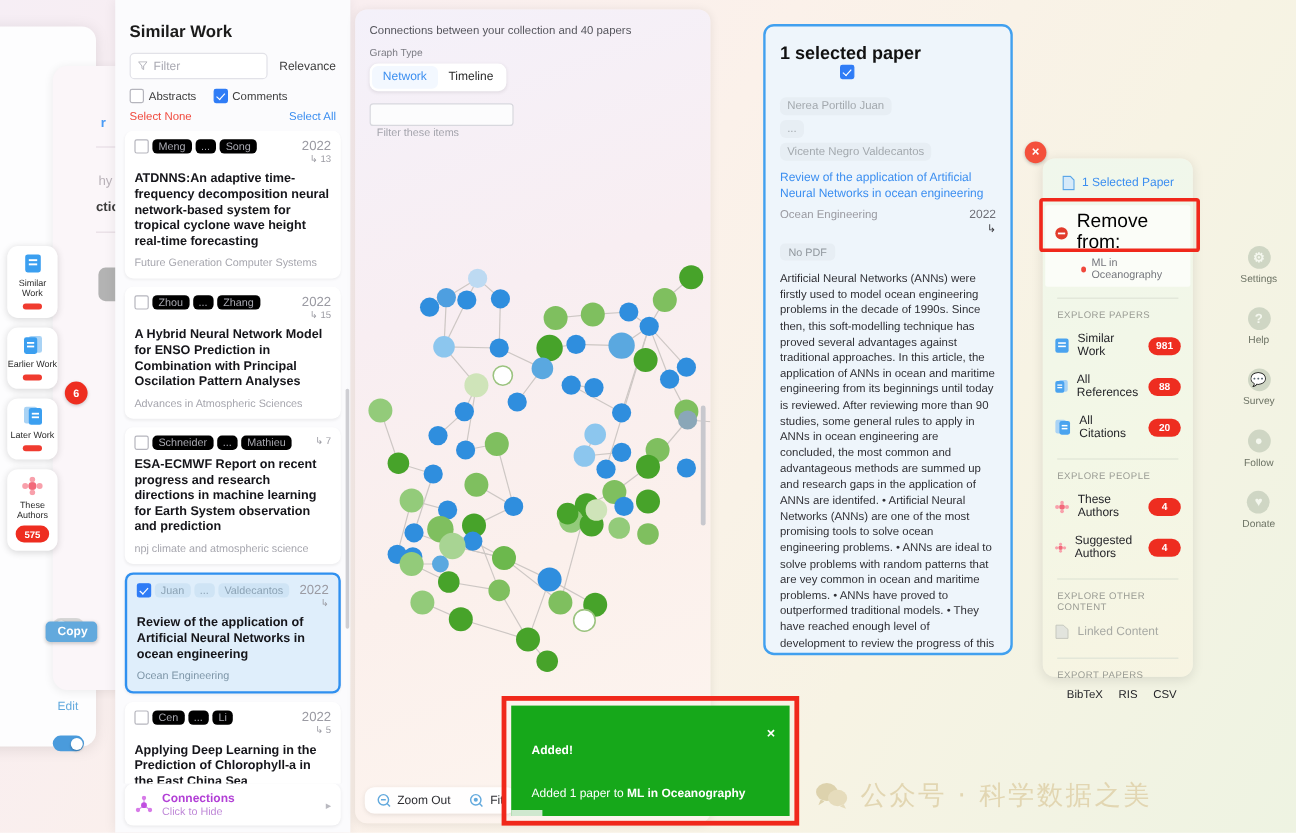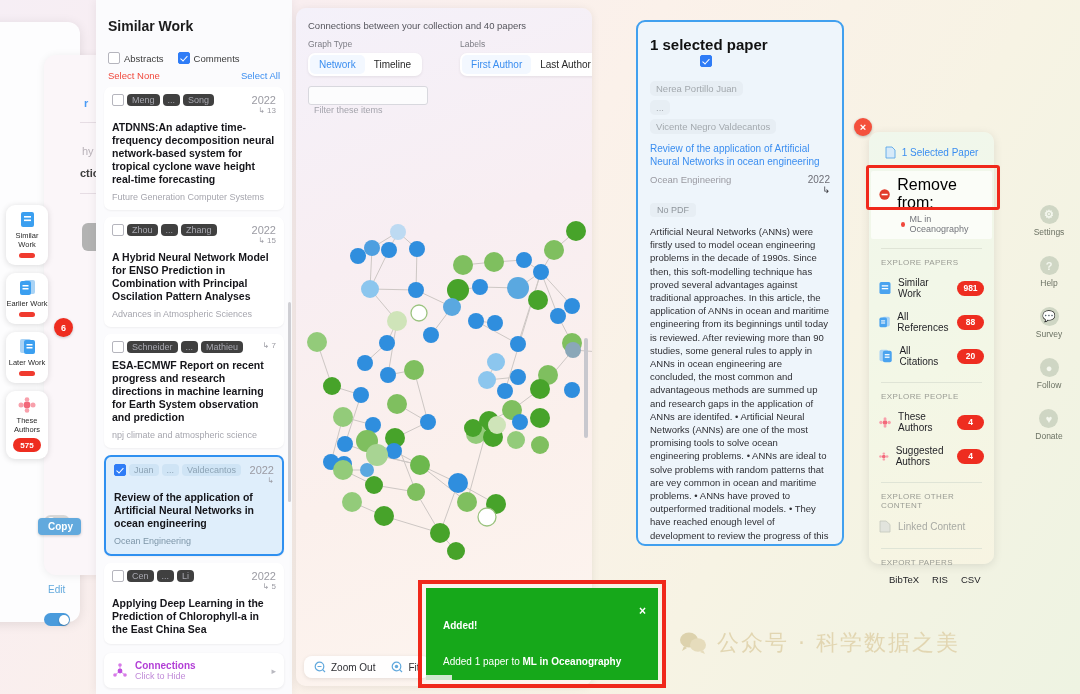--- a/index.html
+++ b/index.html
@@ -76,21 +76,21 @@
   .sp-selrow{display:flex;justify-content:space-between;padding:3px 12px 6px 12px;}
   .sp-selnone{font-size:9.5px;color:#f0483c;}
   .sp-selall{font-size:9.5px;color:#3b8ef0;}
   .sp-list{flex:1;overflow:hidden;padding:0 8px;position:relative;}
   .paper-card{
     background:#fff;border-radius:7px;padding:7px 8px 8px 8px;margin-bottom:7px;
     box-shadow:0 1px 2px rgba(0,0,0,.05);position:relative;
   }
   .paper-card.selected{background:#dfeefb;border:2px solid #2f90f0;}
   .pc-top{display:flex;align-items:flex-start;gap:3px;}
-  .pc-chip{background:#404040;border-radius:4px;padding:1px 5px;font-size:9px;color:#a8a8b0;white-space:nowrap;}
+  .pc-chip{background:#000000;border-radius:4px;padding:1px 5px;font-size:9px;color:#a8a8b0;white-space:nowrap;}
   .paper-card.selected .pc-chip{background:#cfe4f5;color:#8ca3b5;}
   .pc-year{margin-left:auto;text-align:right;}
   .pc-year .y{font-size:11px;color:#9b9ba3;}
   .pc-year .c{font-size:8px;color:#9b9ba3;}
   .pc-title{font-size:10.5px;font-weight:bold;color:#15151a;line-height:13px;margin-top:6px;}
   .pc-journal{font-size:9px;color:#a6a6ae;margin-top:6px;}
   .paper-card.selected .pc-journal{color:#7e96a8;}
   .sp-scroll{position:absolute;right:1px;top:215px;width:3px;height:200px;border-radius:2px;background:#cfcfd4;}
   .connections-bar{
     margin:0 8px 6px 8px;background:#fff;border-radius:7px;padding:7px 8px;
@@ -184,21 +184,21 @@
   
   .toast-wrap{position:absolute;left:418px;top:580px;width:248px;height:108px;border:4px solid #f0281b;box-sizing:border-box;}
   .toast{position:absolute;left:4px;top:4px;right:4px;bottom:4px;background:#16a81a;}
   .toast .t1{color:#fff;font-size:10px;font-weight:bold;position:absolute;left:17px;top:32px;}
   .toast .t2{color:#fff;font-size:10px;position:absolute;left:17px;top:68px;}
   .toast .t2 b{font-weight:bold;}
   .toast .x{position:absolute;right:12px;top:16px;color:#fff;font-size:12px;font-weight:bold;}
   .toast-prog{position:absolute;left:0;bottom:0;width:26px;height:5px;background:#cfe8cf;}
 
   
-  .wm{position:absolute;left:678px;top:628px;display:flex;align-items:center;gap:9px;}
+  .wm{position:absolute;left:678px;top:648px;display:flex;align-items:center;gap:9px;}
   .wm-txt{font-size:22px;color:#e2d6b2;letter-spacing:2px;font-family:"DejaVu Sans", sans-serif;}
 </style>
 </head>
 <body>
 
 <div class="bg-left-panel"></div>
 <div class="bg-left-inner">
   <div class="ghost-blue" style="position:absolute;left:40px;top:42px;">r</div>
   <div class="ghost-rule" style="position:absolute;left:36px;top:67px;width:60px;"></div>
   <div class="ghost" style="position:absolute;left:38px;top:90px;">hy</div>
@@ -259,20 +259,29 @@
 <div style="position:absolute;left:38px;top:518px;padding-left:10px;" class="copy-chip">Copy</div>
 <div style="position:absolute;left:48px;top:584px;" class="edit-txt">Edit</div>
 <div style="position:absolute;left:44px;top:613px;">
   <div class="toggle on">
       <div class="knob"></div>
     </div>
 </div>
 
 <div class="similar-panel">
   <div class="sp-title">Similar Work</div>
+  <div class="sp-filterrow">
+    <div class="sp-filter">
+      <svg width="8" height="8" viewBox="0 0 8 8">
+        <path d="M0.5 0.5 H7.5 L4.7 4 V7 L3.3 6 V4 Z" fill="none" stroke="#b0b0b8" stroke-width="0.8"></path>
+      </svg>
+      <span>Filter</span>
+    </div>
+    <div class="sp-relevance">Relevance</div>
+  </div>
   <div class="sp-checks">
     <label>
       <span class="cbox"></span>
       <span>Abstracts</span>
     </label>
     <label>
       <span class="cbox checked"></span>
       <span>Comments</span>
     </label>
   </div>
@@ -377,27 +386,20 @@
 </div>
 
 <div class="graph-panel">
   <div class="gp-head">Connections between your collection and 40 papers</div>
   <div class="gp-controls">
     <div>
       <div class="gp-lbl">Graph Type</div>
       <div class="seg">
         <div class="active">Network</div>
         <div>Timeline</div>
-      </div>
-    </div>
-    <div>
-      <div class="gp-lbl">Labels</div>
-      <div class="seg">
-        <div class="active">First Author</div>
-        <div>Last Author</div>
       </div>
     </div>
   </div>
   <div class="gp-filter">
     <span>Filter these items</span>
   </div>
   <svg class="net" width="296" height="678">
     <g id="edges" stroke="#cdc7c4" stroke-width="1" fill="none">
         <line x1="102" y1="224" x2="76" y2="240"></line>
         <line x1="102" y1="224" x2="121" y2="241"></line>

